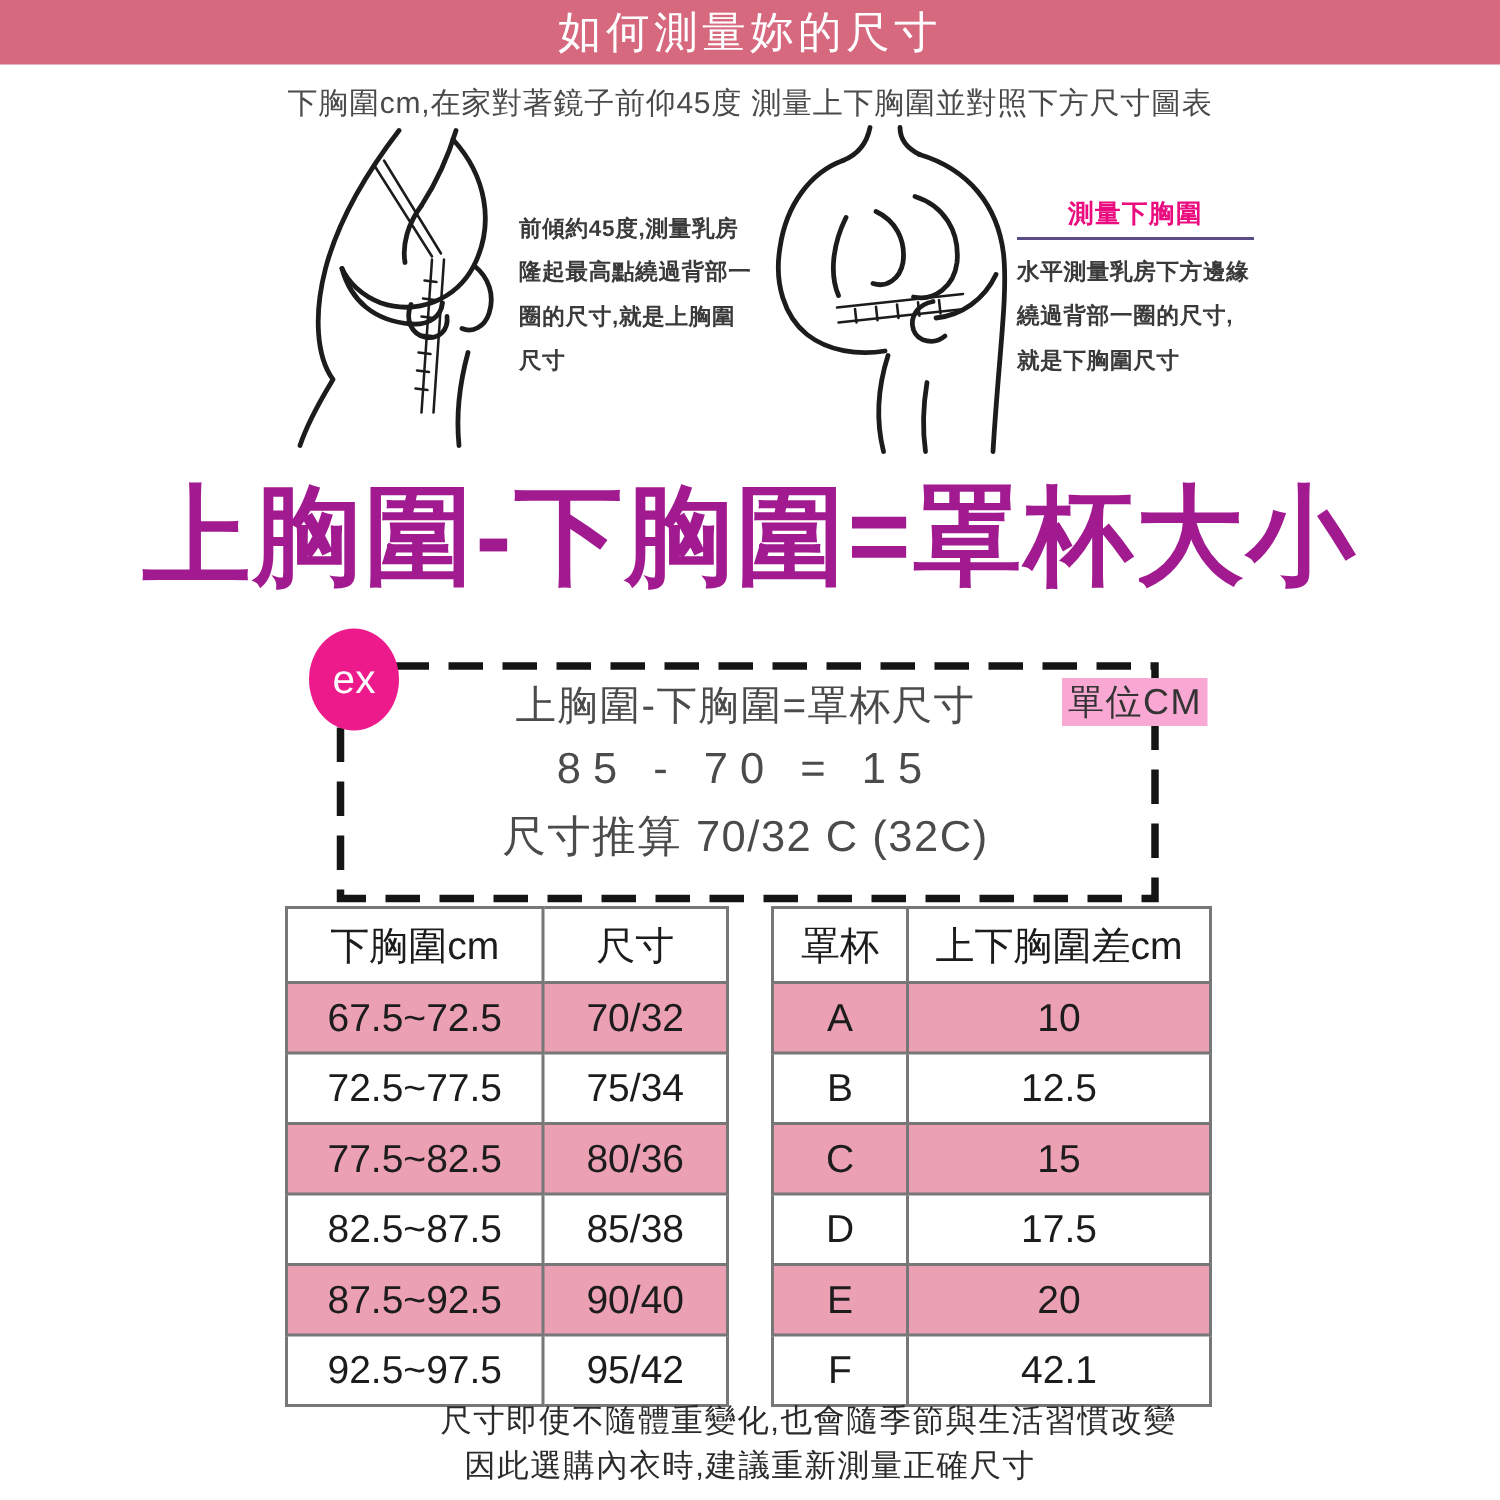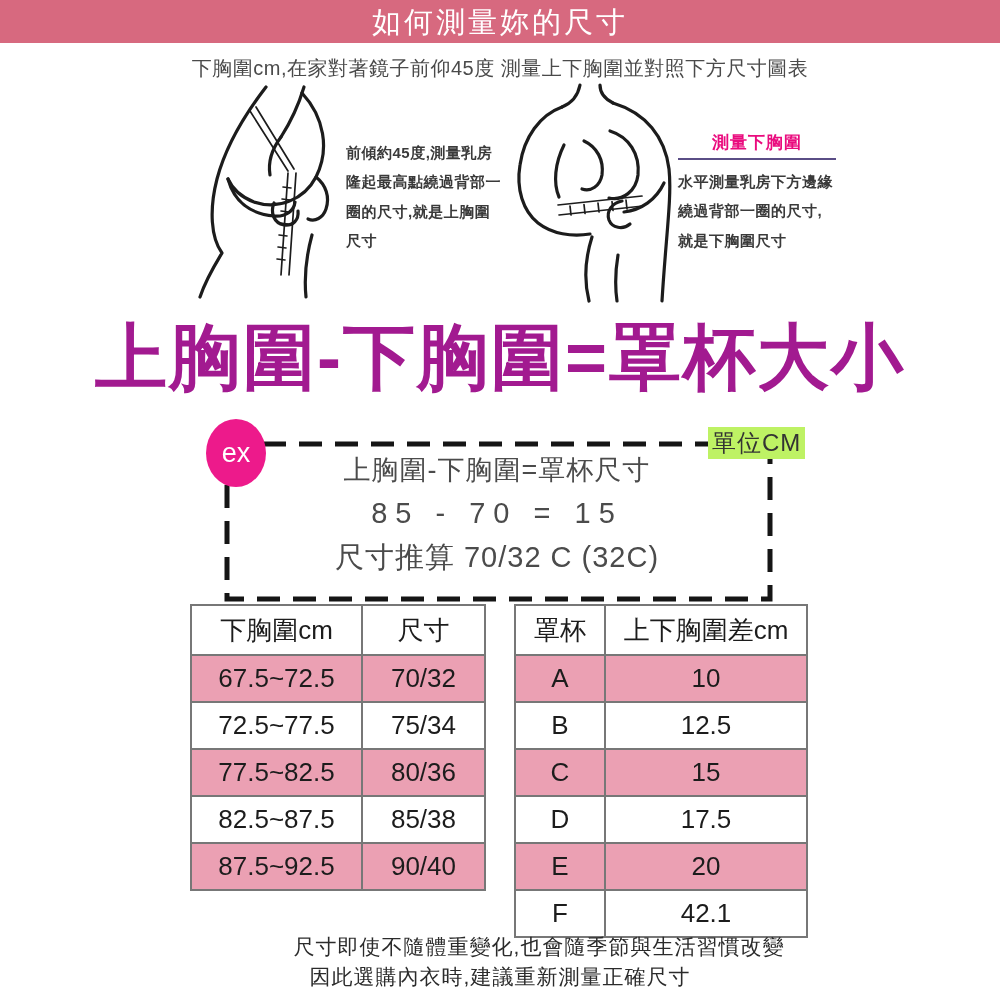--- a/index.html
+++ b/index.html
@@ -34,22 +34,22 @@
     position:absolute;left:0;top:310px;width:1000px;text-align:center;
     font-size:72px;font-weight:bold;color:#a21a90;letter-spacing:2px;
   }
   .ex-border{position:absolute;left:220px;top:435px;}
   .ex-badge{
     position:absolute;left:206px;top:419px;width:60px;height:68px;
     background:#ed1a8b;border-radius:50%;color:#fff;font-size:27px;
     display:flex;align-items:center;justify-content:center;
   }
   .unit-label{
-    position:absolute;left:708px;top:427px;font-size:24px;color:#333333;
-    background:#bef264;padding:0 4px;letter-spacing:1px;
+    position:absolute;left:708px;top:452px;font-size:24px;color:#333333;
+    background:#f9a8d4;padding:0 4px;letter-spacing:1px;
   }
   .ex-content{
     position:absolute;left:227px;top:452px;width:540px;text-align:center;
     color:#4b4b4b;
   }
   .ex-line1{font-size:27px;letter-spacing:1px;margin-bottom:9px;}
   .ex-line2{font-size:29px;letter-spacing:8px;margin-bottom:8px;}
   .ex-line3{font-size:29px;letter-spacing:1px;}
   table{border-collapse:collapse;position:absolute;table-layout:fixed;padding-left:14px;}
   .band-table{left:190px;top:604px;width:290px;}
@@ -150,20 +150,24 @@
     <td>80/36</td>
   </tr>
   <tr>
     <td>82.5~87.5</td>
     <td>85/38</td>
   </tr>
   <tr class="alt">
     <td>87.5~92.5</td>
     <td>90/40</td>
   </tr>
+  <tr>
+    <td>92.5~97.5</td>
+    <td>95/42</td>
+  </tr>
 </tbody>
   </table>
 
 <table class="cup-table">
   <tbody>
       <tr>
     <th class="cup-c1">罩杯</th>
     <th class="cup-c2">上下胸圍差cm</th>
   </tr>
   <tr class="alt">

